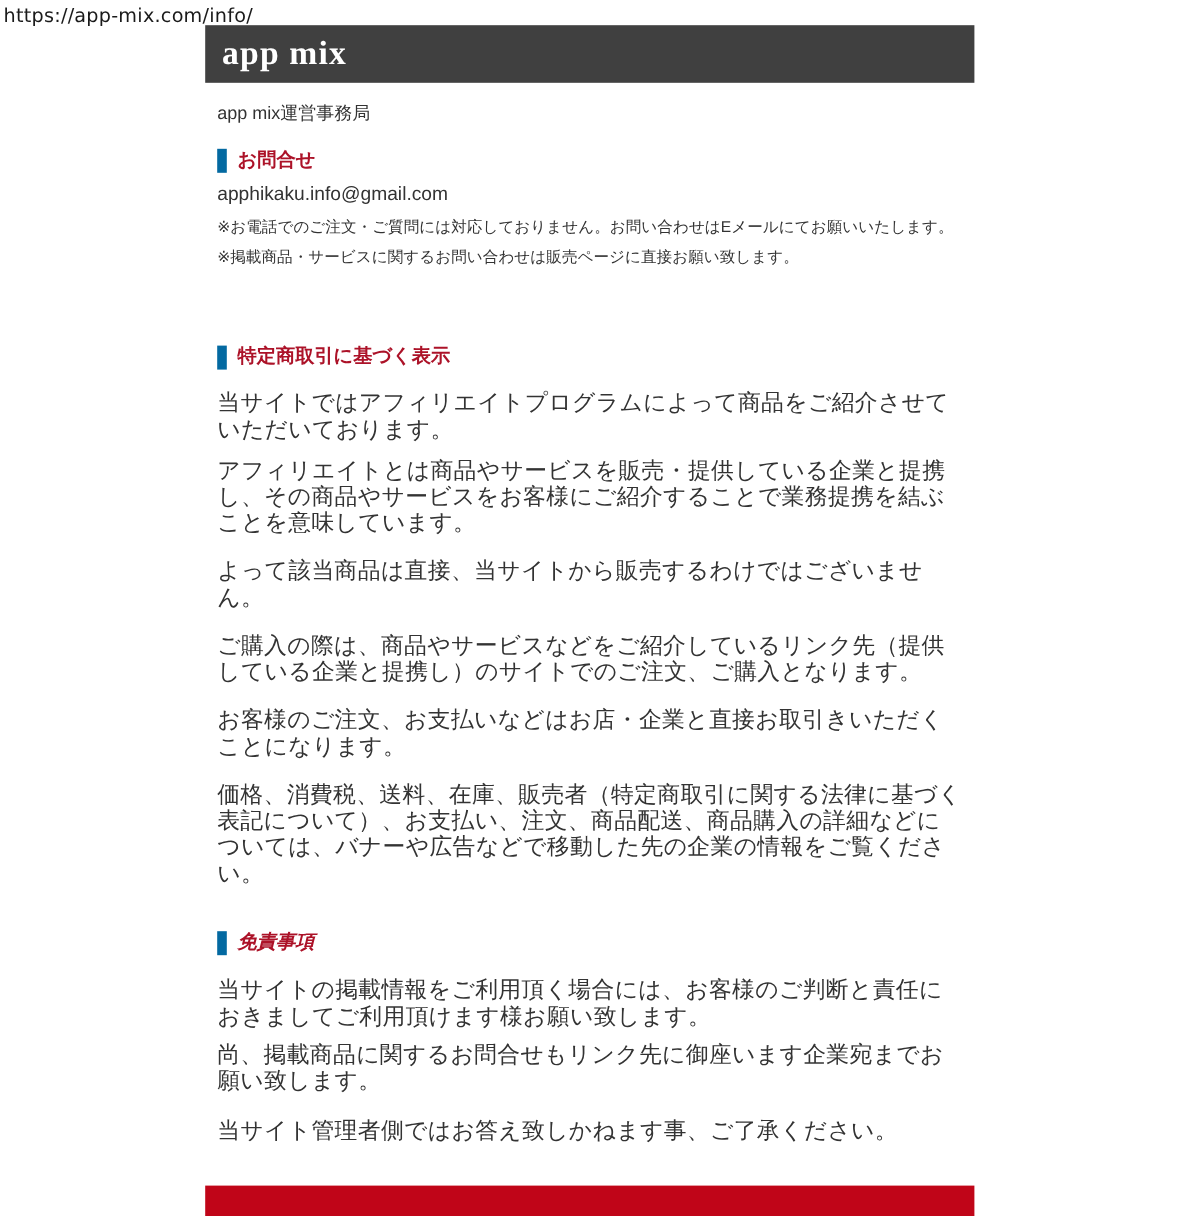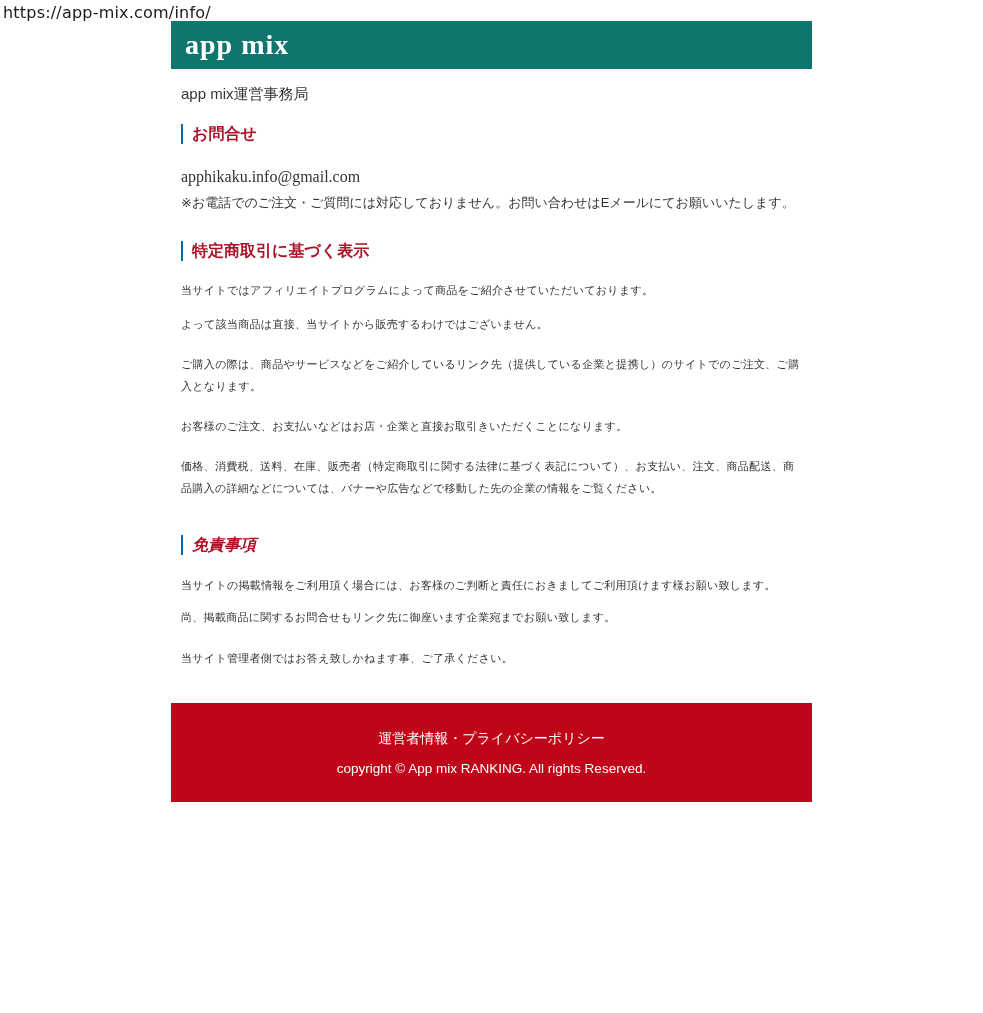--- a/index.html
+++ b/index.html
@@ -22,21 +22,21 @@
   }
   .page {
     position: absolute;
     top: 0;
     left: 171px;
     width: 641px;
   }
   .site-header {
     margin-top: 21px;
     height: 48px;
-    background: #0f766e;
+    background: #404040;
     display: flex;
     align-items: center;
     padding-left: 14px;
   }
   .site-logo {
     color: #ffffff;
     font-family: "Liberation Serif", "DejaVu Serif", serif;
     font-weight: bold;
     font-size: 28px;
     letter-spacing: 1px;
@@ -46,41 +46,40 @@
     padding: 0 10px;
   }
   .operator {
     margin-top: 16px;
     font-size: 15px;
   }
   h2.section-title {
     font-size: 16px;
     font-weight: bold;
     color: #ac1228;
-    border-left: 2px solid #0369a1;
+    border-left: 8px solid #0369a1;
     padding-left: 9px;
     line-height: 20px;
   }
   .section-contact h2.section-title { margin-top: 20px; }
-  .section-tokutei h2.section-title { margin-top: 30px; }
+  .section-tokutei h2.section-title { margin-top: 66px; }
   .section-disclaimer h2.section-title { margin-top: 36px; font-style: italic; }
   .email {
-    margin-top: 24px;
+    margin-top: 10px;
     font-size: 16px;
     color: #333333;
-    font-family: Liberation Serif, serif;
   }
   .note {
     margin-top: 8px;
     font-size: 13px;
     line-height: 17px;
     color: #333333;
   }
   .para {
-    font-size: 11px;
+    font-size: 19px;
     line-height: 22px;
     color: #333333;
     letter-spacing: 0.3px;
   }
   .section-tokutei .para:nth-of-type(2) { margin-top: 12px; }
   .section-tokutei .para { margin-top: 18px; }
   .section-disclaimer .para:nth-of-type(2) { margin-top: 10px; }
   .section-disclaimer .para { margin-top: 19px; }
   .site-footer {
     margin-top: 34px;
@@ -117,25 +116,27 @@
   </header>
 
   <div class="content">
 
     <p class="operator">app mix運営事務局</p>
 
     <section class="section-contact">
       <h2 class="section-title">お問合せ</h2>
       <p class="email">apphikaku.info@gmail.com</p>
       <p class="note">※お電話でのご注文・ご質問には対応しておりません。お問い合わせはEメールにてお願いいたします。</p>
+      <p class="note">※掲載商品・サービスに関するお問い合わせは販売ページに直接お願い致します。</p>
     </section>
 
     <section class="section-tokutei">
       <h2 class="section-title">特定商取引に基づく表示</h2>
       <p class="para">当サイトではアフィリエイトプログラムによって商品をご紹介させていただいております。</p>
+      <p class="para">アフィリエイトとは商品やサービスを販売・提供している企業と提携し、その商品やサービスをお客様にご紹介することで業務提携を結ぶことを意味しています。</p>
       <p class="para">よって該当商品は直接、当サイトから販売するわけではございません。</p>
       <p class="para">ご購入の際は、商品やサービスなどをご紹介しているリンク先（提供している企業と提携し）のサイトでのご注文、ご購入となります。</p>
       <p class="para">お客様のご注文、お支払いなどはお店・企業と直接お取引きいただくことになります。</p>
       <p class="para">価格、消費税、送料、在庫、販売者（特定商取引に関する法律に基づく表記について）、お支払い、注文、商品配送、商品購入の詳細などについては、バナーや広告などで移動した先の企業の情報をご覧ください。</p>
     </section>
 
     <section class="section-disclaimer">
       <h2 class="section-title">免責事項</h2>
       <p class="para">当サイトの掲載情報をご利用頂く場合には、お客様のご判断と責任におきましてご利用頂けます様お願い致します。</p>
       <p class="para">尚、掲載商品に関するお問合せもリンク先に御座います企業宛までお願い致します。</p>

